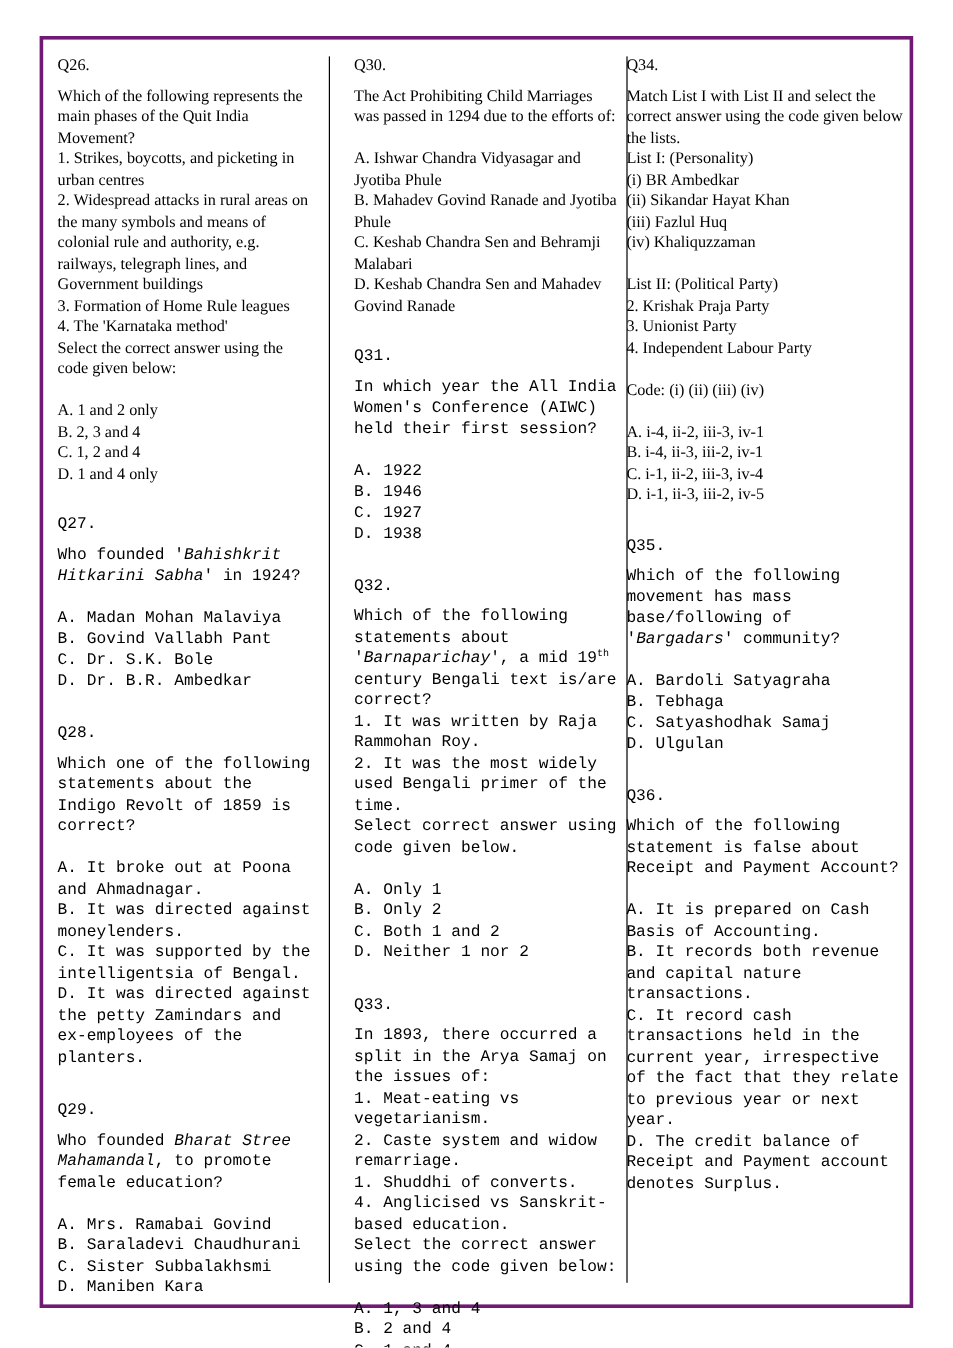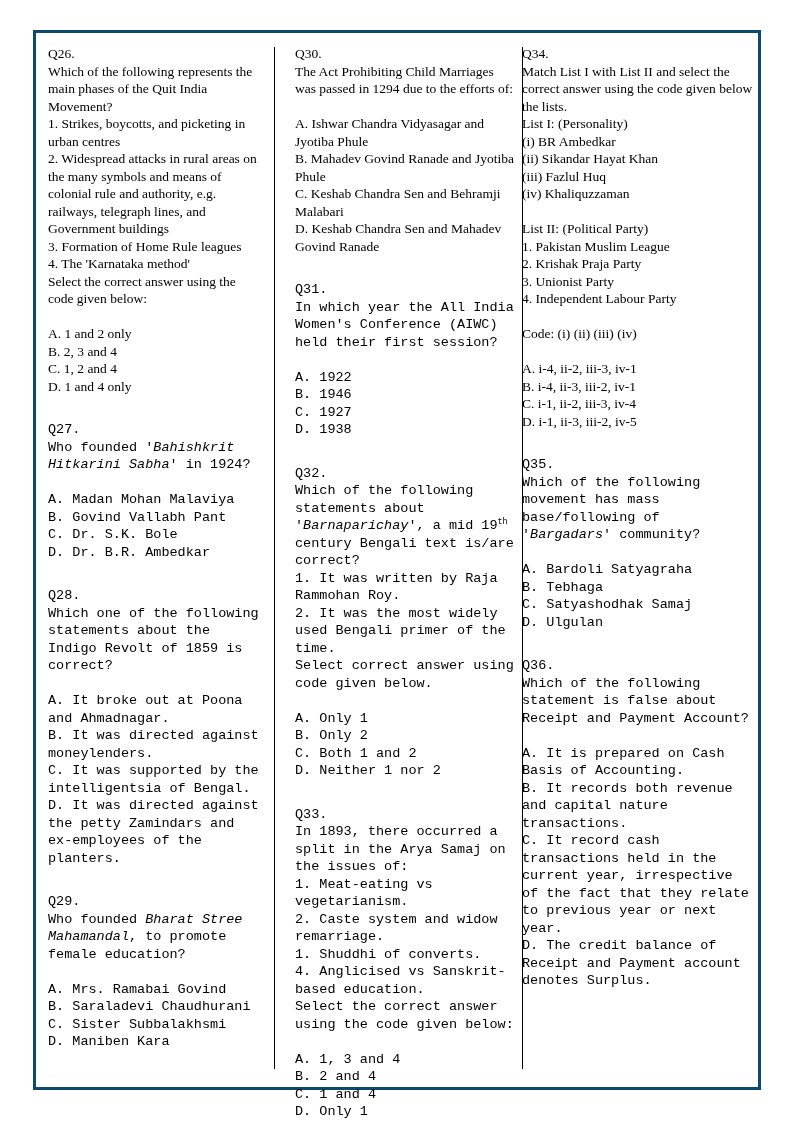--- a/index.html
+++ b/index.html
@@ -14,21 +14,21 @@
     font-family: "Liberation Serif", "DejaVu Serif", serif;
     color: #000000;
     overflow: hidden;
   }
   .sheet {
     position: absolute;
     left: 33px;
     top: 30px;
     width: 722px;
     height: 1054px;
-    border: 3px solid #0c4a6e;
+    border: 3px solid #701a75;
     background: #ffffff;
   }
   .divider {
     position: absolute;
     top: 14px;
     width: 1px;
     height: 1022px;
     background: #000000;
   }
   .divider.d1 { left: 238px; }
@@ -43,21 +43,21 @@
   .col {
     box-sizing: border-box;
     font-size: 13.5px;
     line-height: 17.5px;
   }
   .col.c0 { width: 238px; padding-left: 12px; padding-right: 10px; }
   .col.c1 { width: 248px; padding-left: 21px; padding-right: 8px;  }
   .col.c2 { width: 236px; padding-right: 2px;  }
   .question + .question { margin-top: 26px; font-family: Liberation Mono, monospace; }
   .block { margin-top: 17.5px; }
-  .qnum + .block { margin-top: 0; }
+  .qnum + .block { margin-top: 8px; }
   .line { white-space: normal; }
   .line i { font-style: italic; }
   .line sup { font-size: 0.62em; line-height: 0; vertical-align: super; }
 </style>
 </head>
 <body>
 
 <div class="sheet">
   <div class="divider d1"></div>
   <div class="divider d2"></div>
@@ -181,21 +181,20 @@
           <div class="block">
             <div class="line">Match List I with List II and select the correct answer using the code given below the lists.</div>
             <div class="line">List I: (Personality)</div>
             <div class="line">(i) BR Ambedkar</div>
             <div class="line">(ii) Sikandar Hayat Khan</div>
             <div class="line">(iii) Fazlul Huq</div>
             <div class="line">(iv) Khaliquzzaman</div>
           </div>
           <div class="block">
             <div class="line">List II: (Political Party)</div>
-            <div class="line">1. Pakistan Muslim League</div>
             <div class="line">2. Krishak Praja Party</div>
             <div class="line">3. Unionist Party</div>
             <div class="line">4. Independent Labour Party</div>
           </div>
           <div class="block">
             <div class="line">Code: (i) (ii) (iii) (iv)</div>
           </div>
           <div class="block">
             <div class="line">A. i-4, ii-2, iii-3, iv-1</div>
             <div class="line">B. i-4, ii-3, iii-2, iv-1</div>

